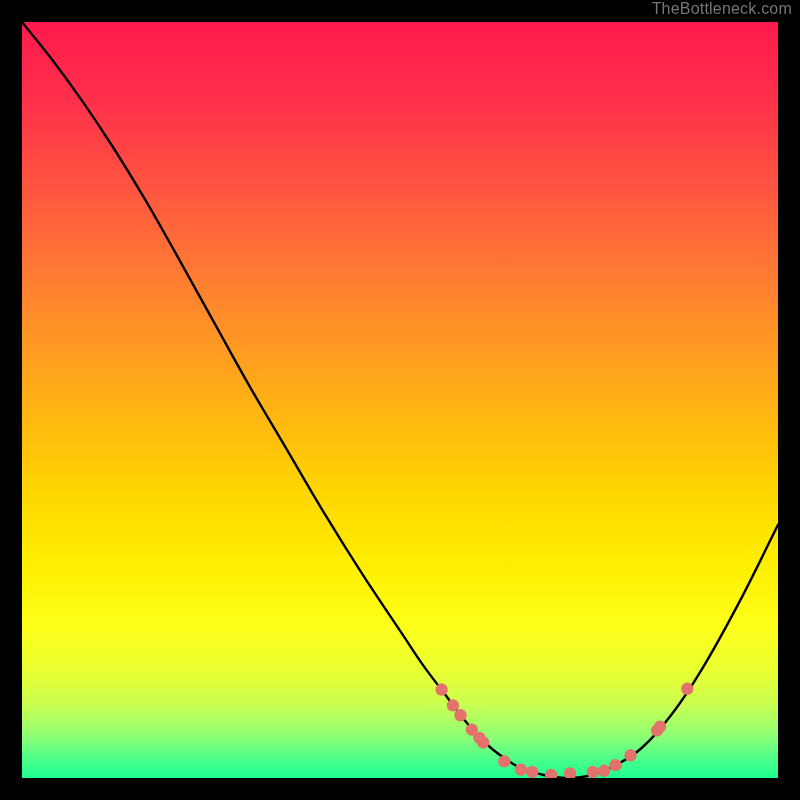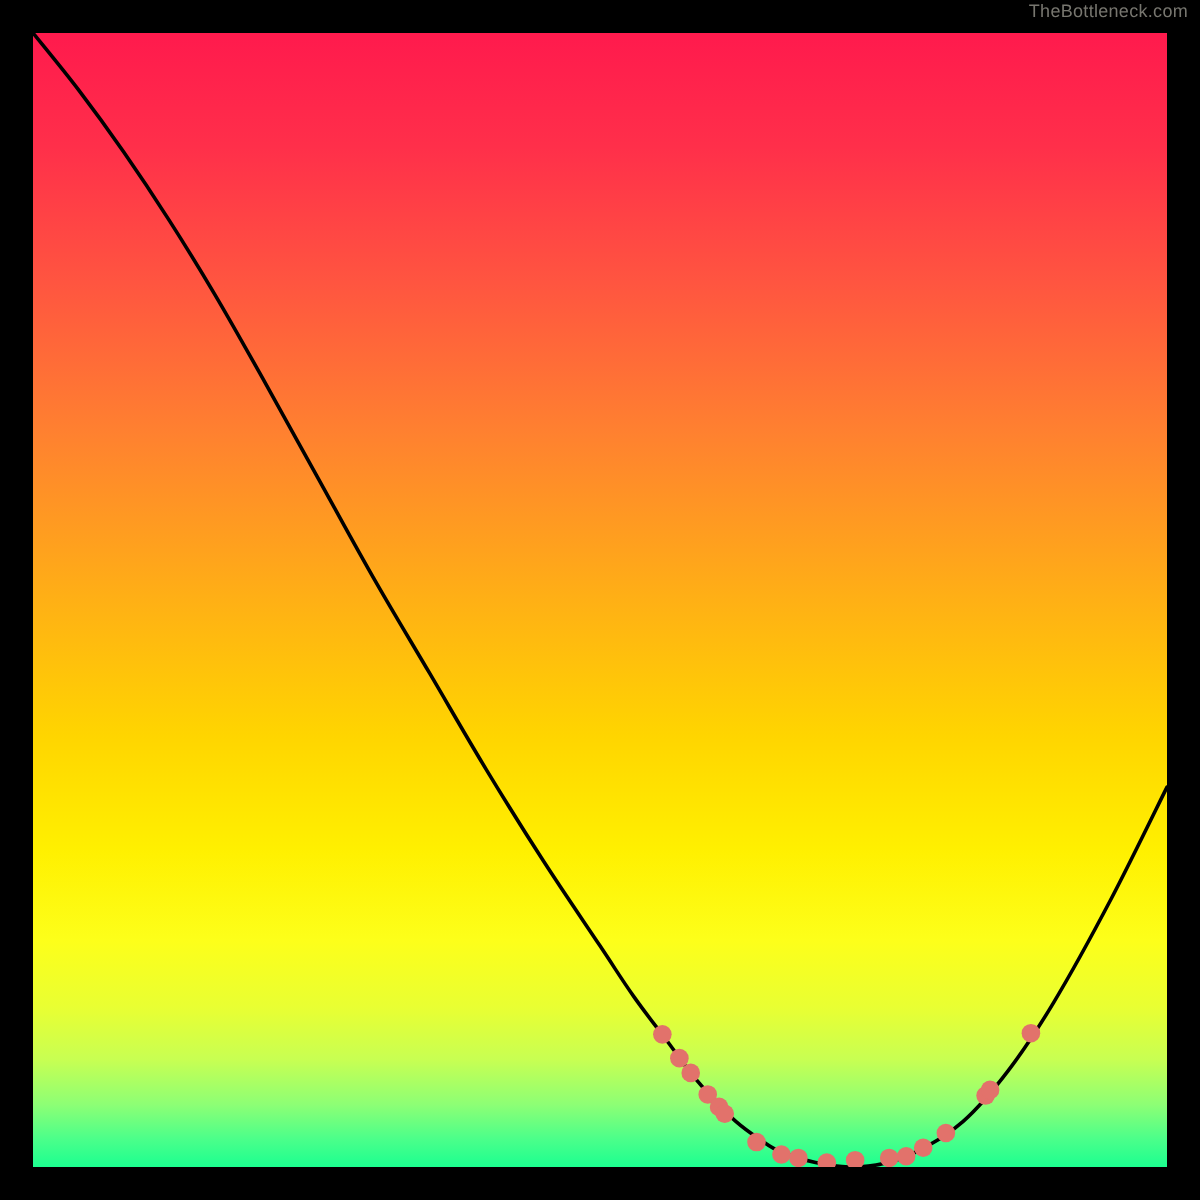--- a/index.html
+++ b/index.html
@@ -25,21 +25,21 @@
   }
   .bg {
     position: absolute;
     inset: 0;
   }
   .attribution {
     position: absolute;
     top: 0px;
     right: 8px;
     font-family: Arial, Helvetica, sans-serif;
-    font-size: 12px;
+    font-size: 16px;
     color: #77766f;
     letter-spacing: 0.2px;
   }
   svg.curve {
     position: absolute;
     inset: 0;
   }
 </style>
 </head>
 <body>

